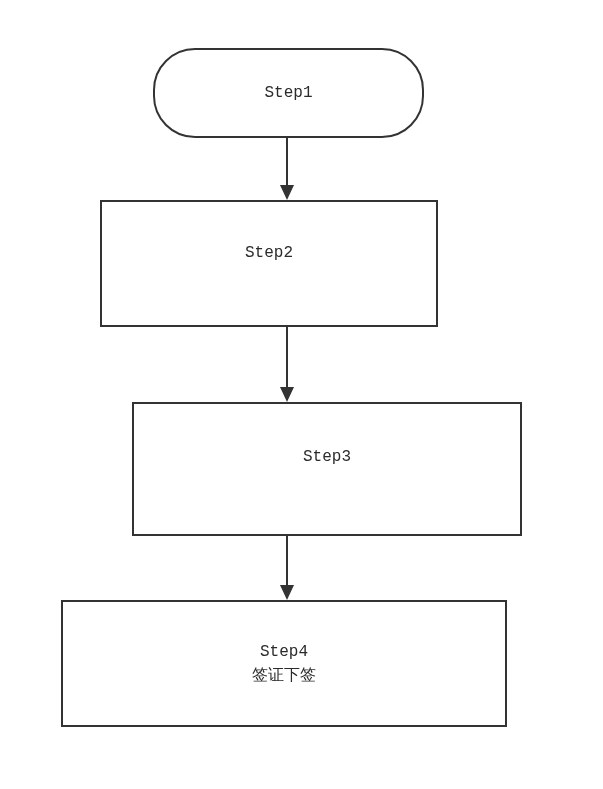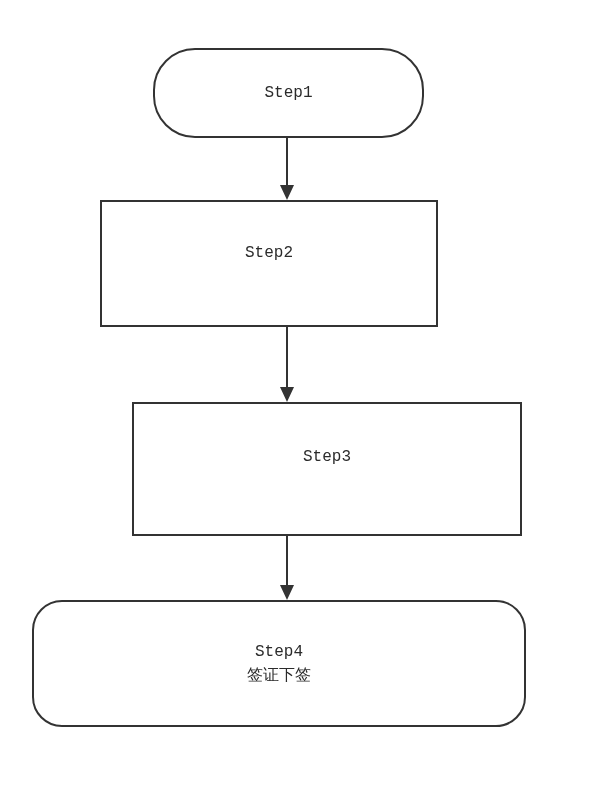--- a/index.html
+++ b/index.html
@@ -43,22 +43,22 @@
     width: 338px; height: 127px;
     padding-bottom: 21px;
   }
   #node-step3 {
     left: 100px; top: 402px;
     width: 390px; height: 134px;
     padding-bottom: 24px;
     margin-left: 32px;
   }
   #node-step4 {
-    left: 32px; top: 600px;
-    width: 494px; height: 127px; border-radius: 30px;
+    left: 61px; top: 600px;
+    width: 446px; height: 127px;
   }
   .arrow {
     position: absolute;
     width: 14px;
   }
   .arrow .shaft {
     position: absolute;
     left: 6px;
     top: 0;
     width: 2px;

